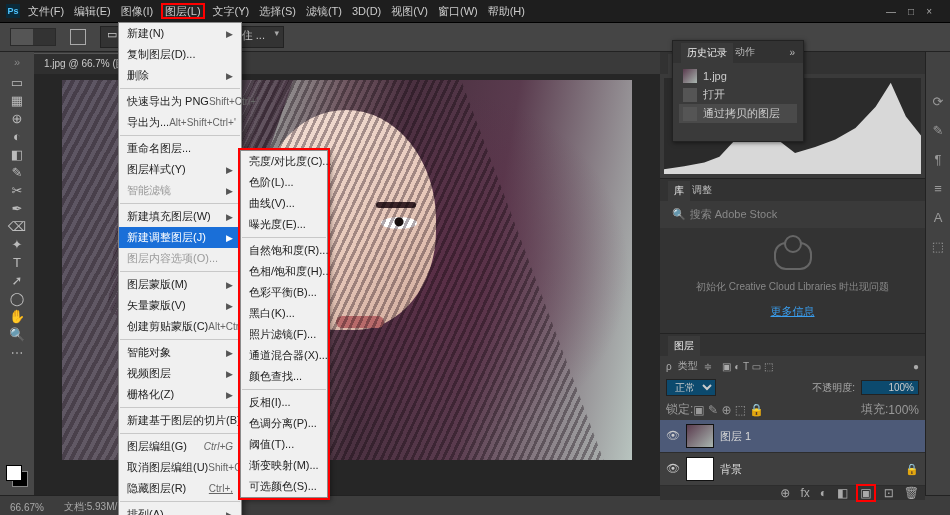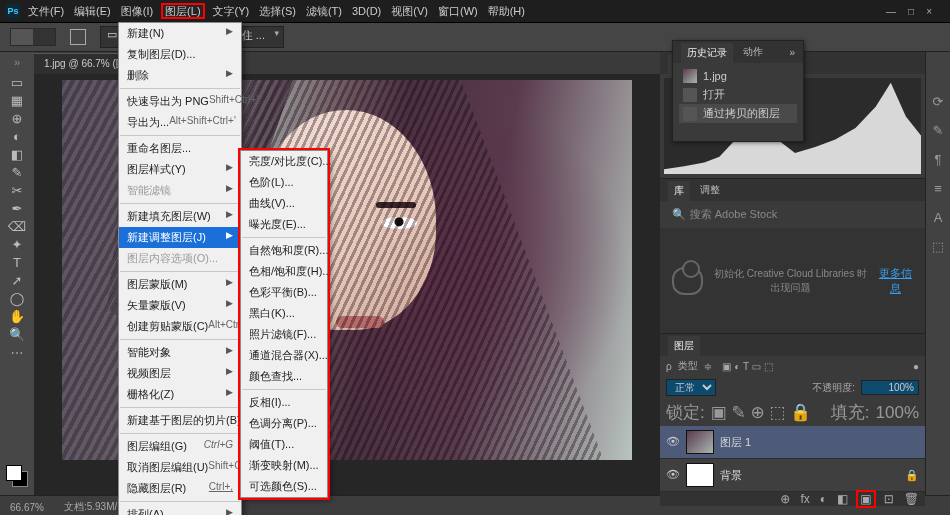--- a/index.html
+++ b/index.html
@@ -35,52 +35,52 @@
   .photo .face{position:absolute;left:34%;top:8%;width:180px;height:220px;border-radius:50% 50% 45% 45%;background:linear-gradient(140deg,#f3e0d6,#e7c8ba 60%,#cfa99a)}
   .photo .eye{position:absolute;width:36px;height:12px;border-radius:50%;background:radial-gradient(circle at 50% 40%,#1a1010 0 4px,transparent 5px),#fff;top:36%}
   .photo .eye.l{left:40%} .photo .eye.r{left:56%}
   .photo .brow{position:absolute;width:40px;height:6px;background:#3a2428;border-radius:3px;top:32%}
   .photo .brow.l{left:40%} .photo .brow.r{left:55%}
   .photo .lips{position:absolute;left:48%;top:62%;width:48px;height:12px;border-radius:10px;background:#b86a6a}
   .photo .hairfront{position:absolute;left:0;top:0;width:58%;height:100%;background:repeating-linear-gradient(118deg, rgba(40,20,35,.7) 0 4px, rgba(60,35,55,.6) 4px 8px);clip-path:polygon(0 0,70% 0,30% 100%,0 100%)}
   
   .menu{position:absolute;top:22px;background:#f0f0f0;color:#222;border:1px solid #8a8a8a;box-shadow:3px 3px 5px rgba(0,0,0,.4);font-size:11px;z-index:50}
   .menu.m1{left:118px;width:122px}
-  .menu .item{padding:3px 8px;display:flex;justify-content:space-between;white-space:nowrap;align-items:flex-start}
+  .menu .item{padding:3px 8px;display:flex;justify-content:space-between;white-space:nowrap;align-items:center}
   .menu .item .arr{font-size:9px;color:#555}
   .menu .item.dis{color:#9a9a9a}
   .menu .sep{height:1px;background:#c8c8c8;margin:2px 1px}
   .menu .item.sel{background:#1a6fd8;color:#fff}
   .menu .item.sel .arr{color:#fff}
   .menu.m2{left:240px;width:86px;top:150px;outline:2px solid red;outline-offset:0}
   
   .right{width:290px;background:#3a3a3a;display:flex}
   .strip{width:24px;background:#424242;border-left:1px solid #222;display:flex;flex-direction:column;align-items:center;gap:14px;padding-top:42px;color:#999;font-size:13px}
   .panels{flex:1;display:flex;flex-direction:column}
   .panel{background:#3a3a3a;border-bottom:1px solid #222}
-  .panel .hdr{height:22px;background:#323232;display:flex;align-items:center;padding:0 8px;color:#bbb;font-size:10px;gap:10px}
+  .panel .hdr{height:22px;background:#323232;display:flex;align-items:center;padding:0 8px;color:#bbb;font-size:10px;gap:2px}
   .panel .hdr .tab-on{color:#eee;background:#3a3a3a;padding:3px 6px;margin-top:2px}
   .history .body{padding:4px 6px;height:70px}
   .history .row{display:flex;align-items:center;gap:6px;padding:2px 4px;color:#ccc}
   .history .row .ico{width:14px;height:14px;background:#555}
   .history .row.doc .ico{background:linear-gradient(135deg,#5a3b4e,#a9b6b0)}
   .history .row.sel{background:#4a4a4a}
   .histo{height:96px;display:flex;gap:4px;padding:4px}
   .histo .curve{flex:1;background:#2b2b2b;position:relative;overflow:hidden}
   .histo svg{position:absolute;inset:0}
   .lib{flex:1;display:flex;flex-direction:column}
-  .lib .body{flex:1;background:#333;display:flex;flex-direction:row;align-items:center;justify-content:center;color:#888;gap:10px;padding:0 12px;text-align:center}
+  .lib .body{flex:1;background:#333;display:flex;flex-direction:column;align-items:center;justify-content:center;color:#888;gap:10px;padding:0 12px;text-align:center}
   .lib .cloud{width:34px;height:24px;border:2px solid #666;border-radius:12px;position:relative}
   .lib .cloud::before{content:"";position:absolute;width:14px;height:14px;border:2px solid #666;border-radius:50%;top:-9px;left:8px;background:#333}
   .lib .link{color:#3a9ff0;text-decoration:underline;cursor:pointer}
   .layers{height:160px;display:flex;flex-direction:column}
   .layers .ctrls{display:flex;align-items:center;gap:6px;padding:3px 6px;font-size:10px;color:#aaa}
   .layers .ctrls select,.layers .ctrls .fld{background:#0c4a6e;color:#ccc;border:1px solid #222;font-size:10px;padding:1px 4px}
   .layers .ctrls .fld{width:48px;text-align:right}
-  .layers .locks{display:flex;gap:6px;padding:2px 6px;color:#999;font-size:17px;align-items:center}
+  .layers .locks{display:flex;padding:2px 6px;color:#999;font-size:12px;align-items:center}
   .layers .list{flex:1;background:#3a3a3a}
   .layers .lrow{display:flex;align-items:center;gap:6px;padding:4px 6px;background:#3f3f3f;border-bottom:1px solid #2d2d2d}
   .layers .lrow.sel{background:#4d5a78}
   .layers .eye{width:14px;height:14px;color:#ccc;text-align:center;font-size:11px}
   .layers .thumb{width:26px;height:22px;background:linear-gradient(135deg,#5a3b4e,#a9b6b0);border:1px solid #111}
   .layers .thumb.bg{background:#fff}
   .layers .foot{height:22px;background:#323232;display:flex;align-items:center;justify-content:flex-end;padding:0 6px;gap:10px;color:#aaa;font-size:12px}
   .layers .foot .hl{outline:2px solid red;padding:0 2px}
   .status{height:22px;background:#3d3d3d;display:flex;align-items:center;padding:0 10px;color:#aaa;font-size:10px;gap:20px;border-top:1px solid #222}
   .floating{position:absolute;background:#3a3a3a;border:1px solid #222;box-shadow:1px 1px 4px rgba(0,0,0,.5)}

